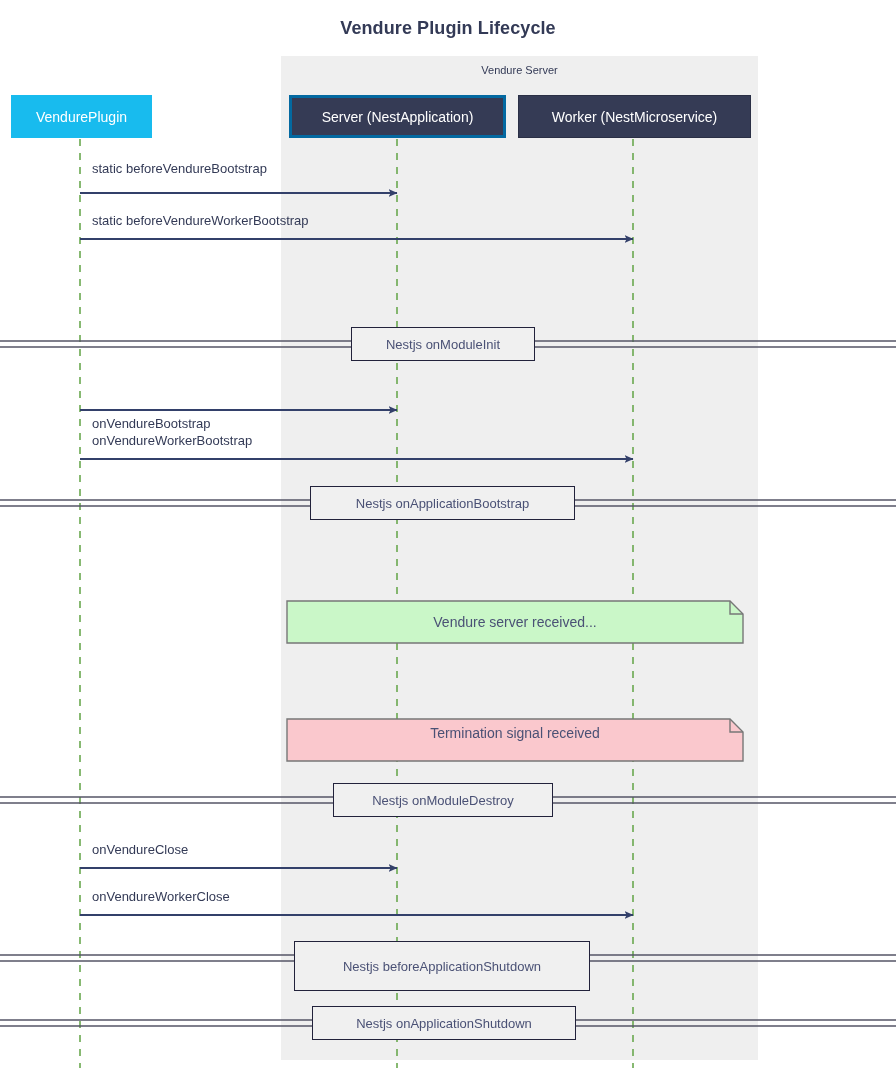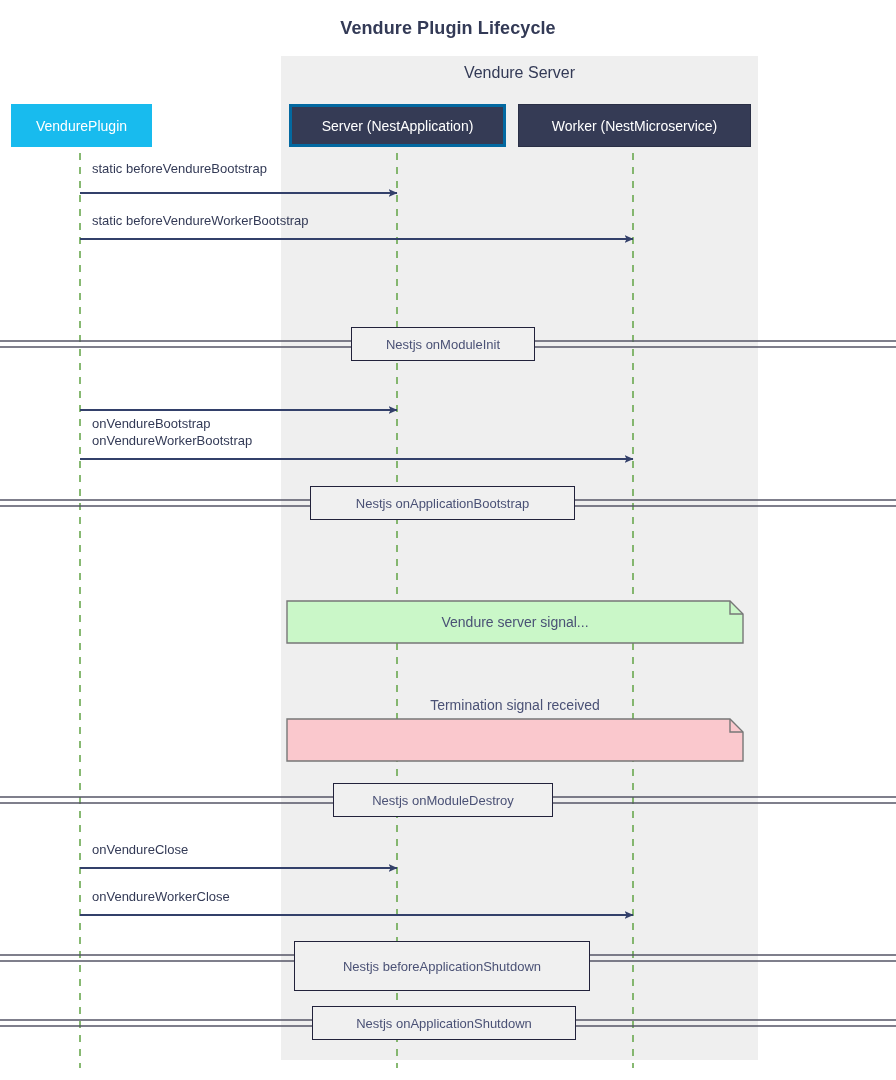--- a/index.html
+++ b/index.html
@@ -36,33 +36,32 @@
     position: absolute;
     left: 281px; top: 56px;
     width: 477px; height: 1004px;
     background: #efefef;
   }
   #group-label {
     position: absolute;
     left: 281px; top: 64px;
     width: 477px;
     text-align: center;
-    font-size: 16px;
+    font-size: 11px;
     color: #333a56;
   }
   
   .actor-box {
     position: absolute;
     display: flex;
     align-items: center;
     justify-content: center;
     font-size: 14px;
     color: #ffffff;
     text-align: center;
-    margin-top: 9px;
   }
   .actor-plugin {
     left: 11px; top: 95px;
     width: 141px; height: 43px;
     background: #18bbee;
     border: 1px solid #18bbee;
   }
   .actor-server {
     left: 289px; top: 95px;
     width: 217px; height: 43px;
@@ -183,19 +182,19 @@
     <span>Nestjs onModuleDestroy</span>
   </div>
   <div class="divider-box" style="left:294px; top:941px; width:296px; height:50px;">
     <span>Nestjs beforeApplicationShutdown</span>
   </div>
   <div class="divider-box" style="left:312px; top:1006px; width:264px; height:34px;">
     <span>Nestjs onApplicationShutdown</span>
   </div>
 
   <div class="note-label" style="left:287px; top:601px; width:456px; height:42px;">
-    <span>Vendure server signal...</span>
-  </div>
-  <div class="note-label" style="left:287px; top:691px; width:456px; height:28px;">
+    <span>Vendure server received...</span>
+  </div>
+  <div class="note-label" style="left:287px; top:719px; width:456px; height:28px;">
     <span>Termination signal received</span>
   </div>
 
 </div>
 
 </body></html>

